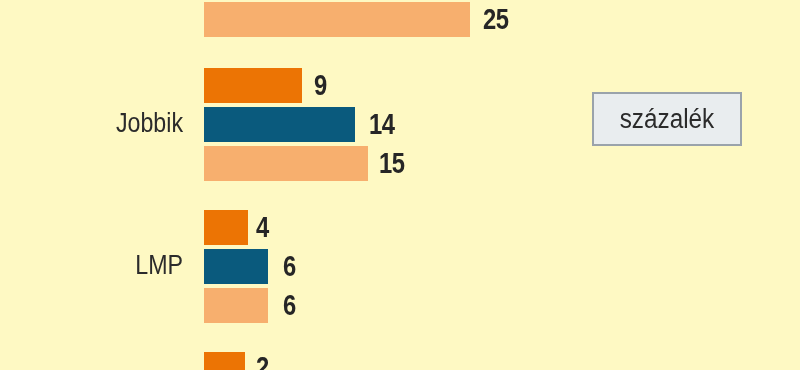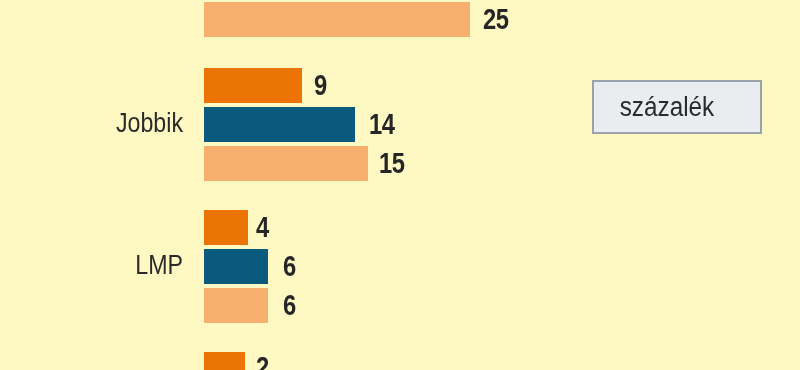--- a/index.html
+++ b/index.html
@@ -54,22 +54,22 @@
     text-align: right;
     white-space: nowrap;
     transform: scaleX(0.86);
     transform-origin: right center;
   }
 
   
   #unit-box {
     position: absolute;
     left: 592px;
-    top: 80px;
-    width: 170px;
+    top: 92px;
+    width: 150px;
     height: 54px;
     border: 2px solid #9aa3ab;
     background: #e9edef;
     box-sizing: border-box;
   }
   #unit-box-label {
     position: absolute;
     left: 0;
     top: 0;
     width: 146px;

